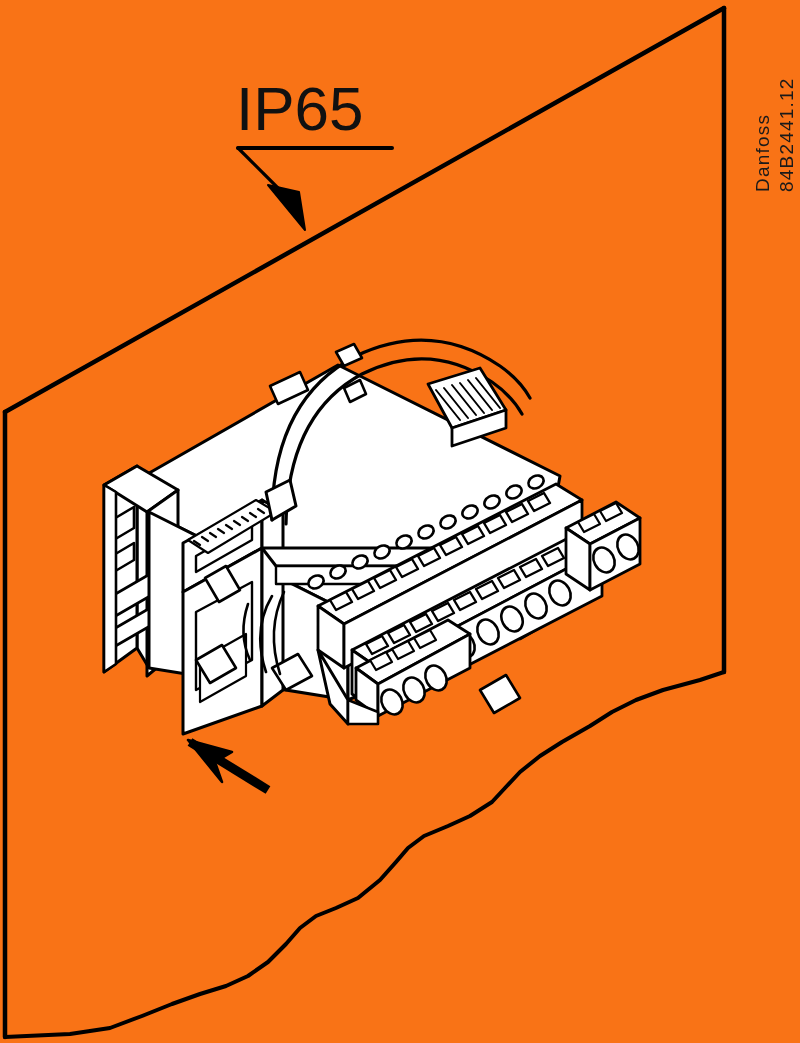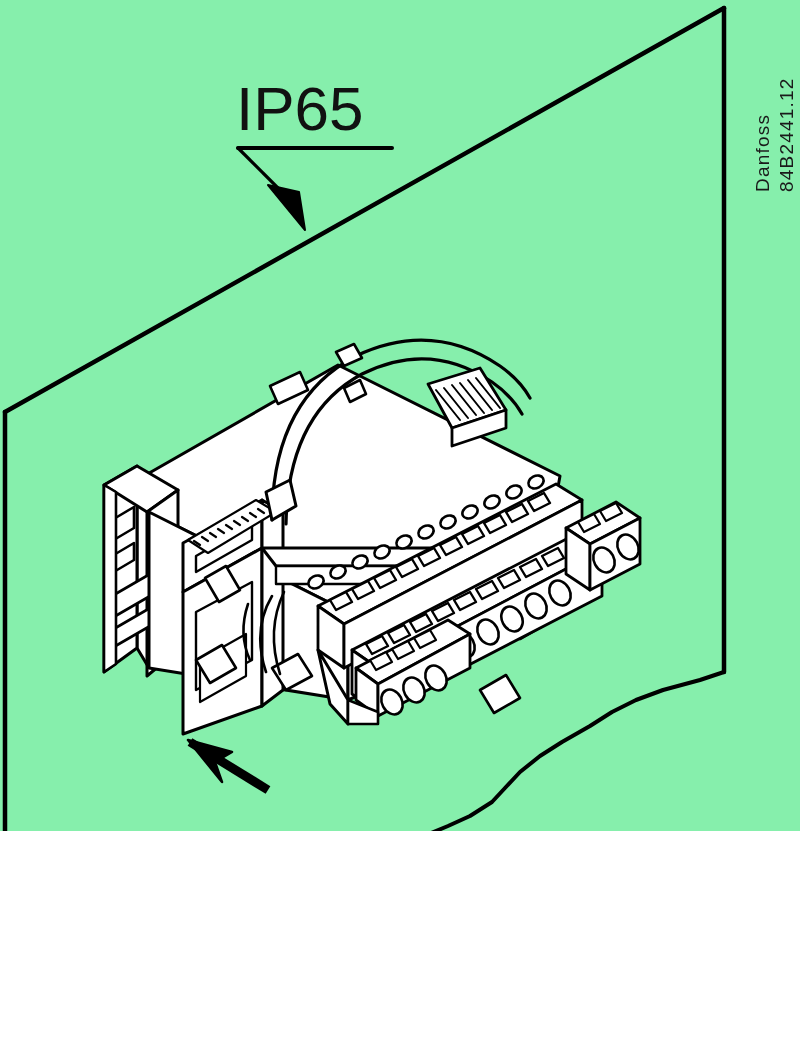--- a/index.html
+++ b/index.html
@@ -7,22 +7,22 @@
     margin: 0;
     padding: 0;
     background: #ffffff;
   }
   body {
     font-family: "Liberation Sans", sans-serif;
   }
   #page {
     position: relative;
     width: 800px;
-    height: 831px;
-    background: #86efac;
+    height: 1043px;
+    background: #f97316;
     overflow: hidden;
   }
   #figure {
     position: absolute;
     left: 0;
     top: 0;
     width: 800px;
     height: 1043px;
   }
   .ip65-label {

